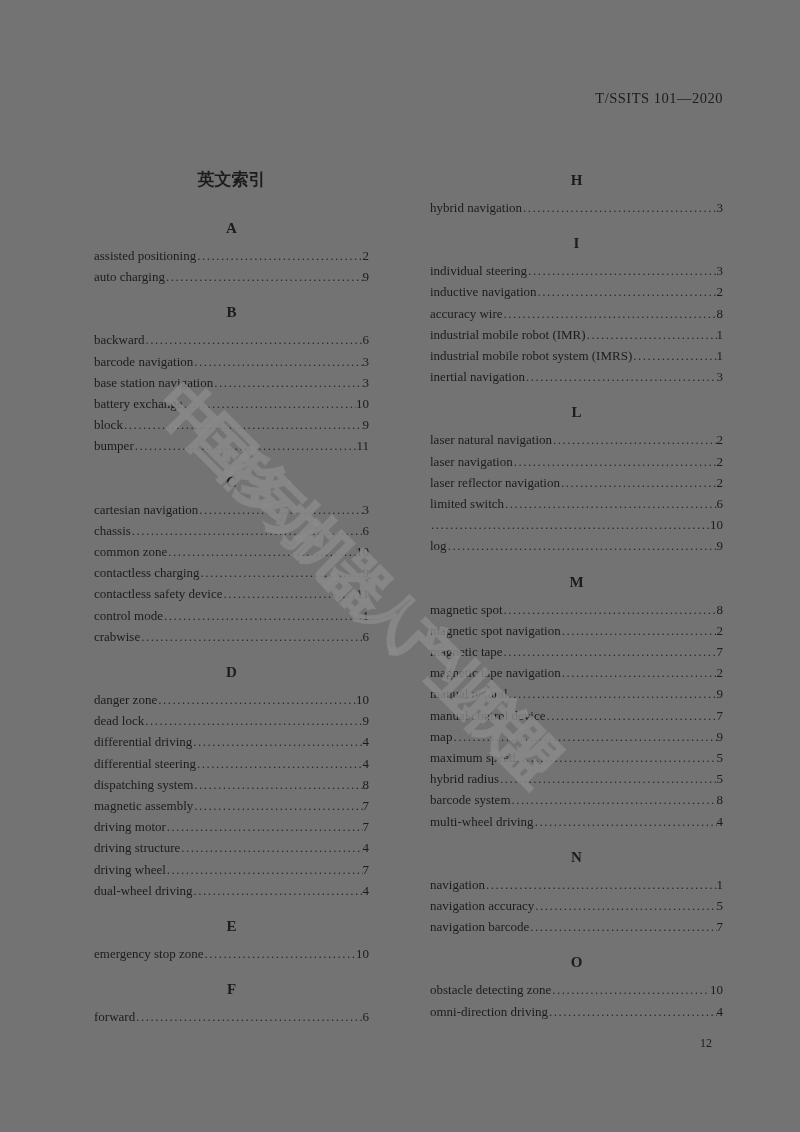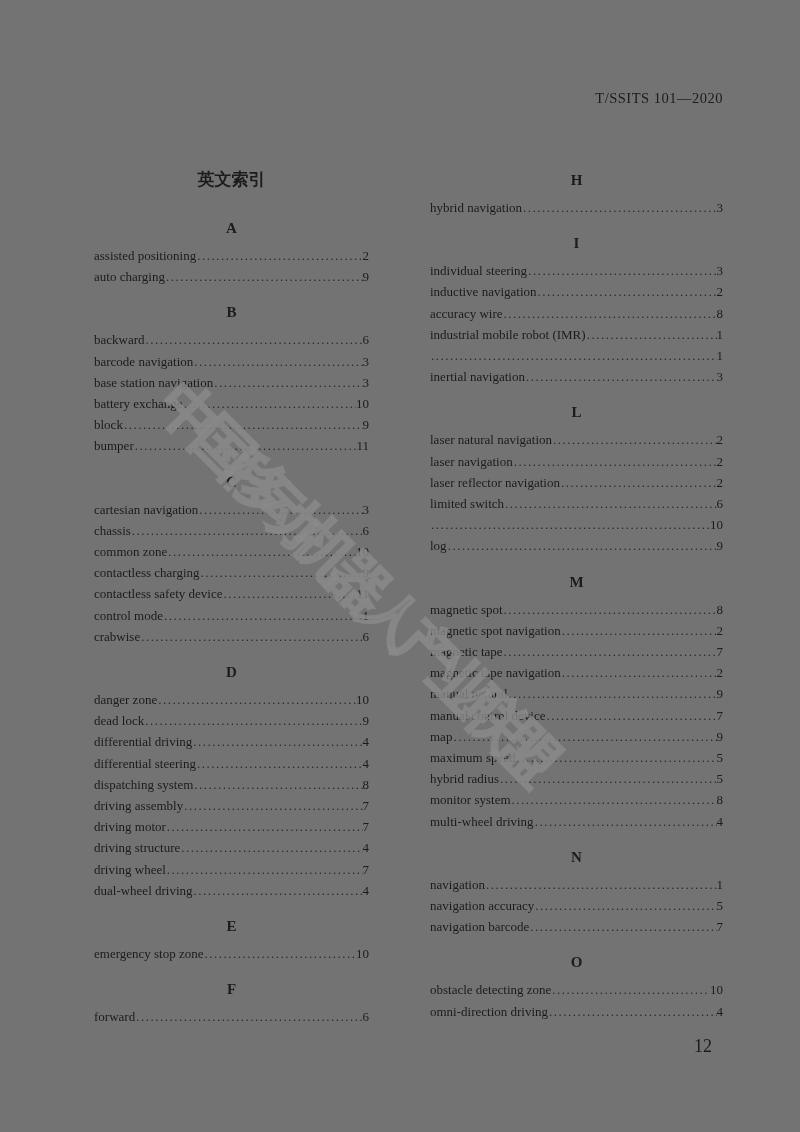--- a/index.html
+++ b/index.html
@@ -77,21 +77,21 @@
   @supports (-webkit-text-stroke: 2px gray) {
     .watermark {
       color: rgba(255,255,255,0.06);
       -webkit-text-stroke: 2.2px rgba(138,138,138,0.8);
     }
   }
   .page-number {
     position: absolute;
     right: 88px;
     top: 1036px;
-    font-size: 18px;
+    font-size: 12px;
     color: #1c1c1c;
   }
 </style>
 </head>
 <body>
 
 <div class="page">
   <div class="header">T/SSITS 101—2020</div>
 
   <div class="columns">
@@ -203,21 +203,21 @@
               <span class="term">differential steering</span>
               <span class="dots">................................................................................................................................................................</span>
               <span class="pagenum">4</span>
             </div>
             <div class="entry">
               <span class="term">dispatching system</span>
               <span class="dots">................................................................................................................................................................</span>
               <span class="pagenum">8</span>
             </div>
             <div class="entry">
-              <span class="term">driving assembly</span>
+              <span class="term">magnetic assembly</span>
               <span class="dots">................................................................................................................................................................</span>
               <span class="pagenum">7</span>
             </div>
             <div class="entry">
               <span class="term">driving motor</span>
               <span class="dots">................................................................................................................................................................</span>
               <span class="pagenum">7</span>
             </div>
             <div class="entry">
               <span class="term">driving structure</span>
@@ -279,20 +279,21 @@
               <span class="term">accuracy wire</span>
               <span class="dots">................................................................................................................................................................</span>
               <span class="pagenum">8</span>
             </div>
             <div class="entry">
               <span class="term">industrial mobile robot (IMR)</span>
               <span class="dots">................................................................................................................................................................</span>
               <span class="pagenum">1</span>
             </div>
             <div class="entry">
+              <span class="term">industrial mobile robot system (IMRS)</span>
               <span class="dots">................................................................................................................................................................</span>
               <span class="pagenum">1</span>
             </div>
             <div class="entry">
               <span class="term">inertial navigation</span>
               <span class="dots">................................................................................................................................................................</span>
               <span class="pagenum">3</span>
             </div>
           </div>
           <div class="section">
@@ -368,21 +369,21 @@
               <span class="term">maximum speed</span>
               <span class="dots">................................................................................................................................................................</span>
               <span class="pagenum">5</span>
             </div>
             <div class="entry">
               <span class="term">hybrid radius</span>
               <span class="dots">................................................................................................................................................................</span>
               <span class="pagenum">5</span>
             </div>
             <div class="entry">
-              <span class="term">monitor system</span>
+              <span class="term">barcode system</span>
               <span class="dots">................................................................................................................................................................</span>
               <span class="pagenum">8</span>
             </div>
             <div class="entry">
               <span class="term">multi-wheel driving</span>
               <span class="dots">................................................................................................................................................................</span>
               <span class="pagenum">4</span>
             </div>
           </div>
           <div class="section">

